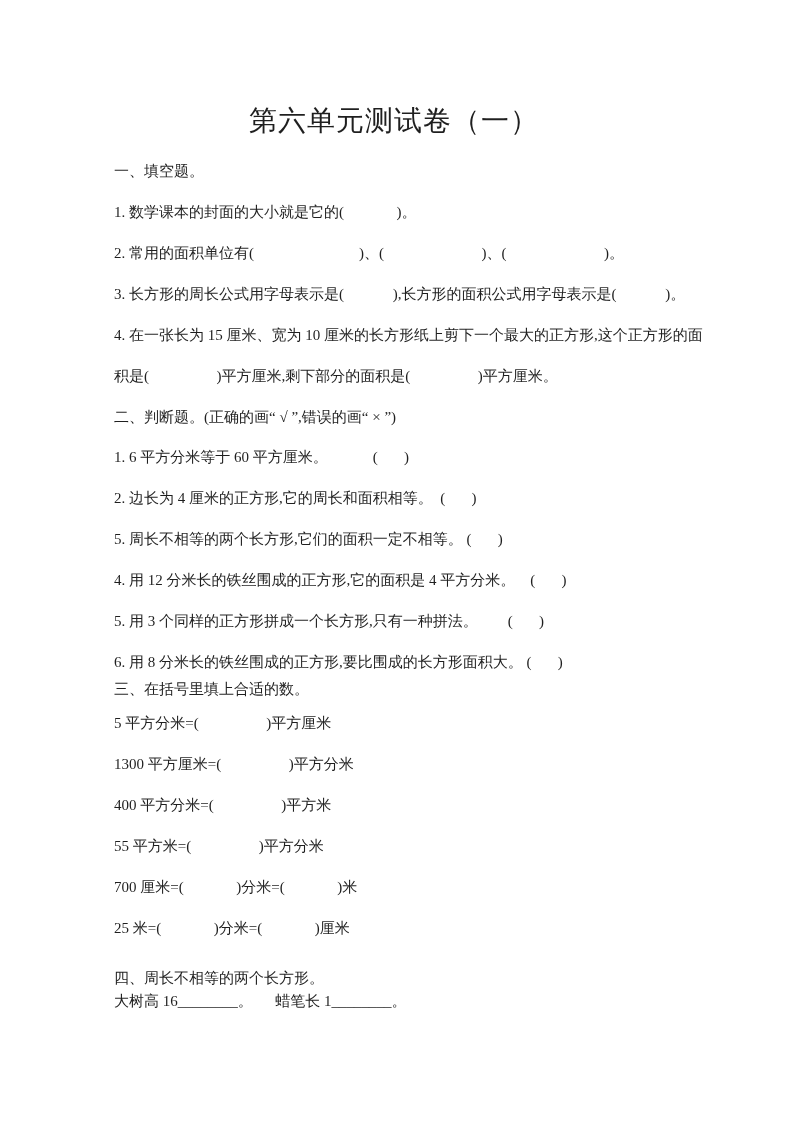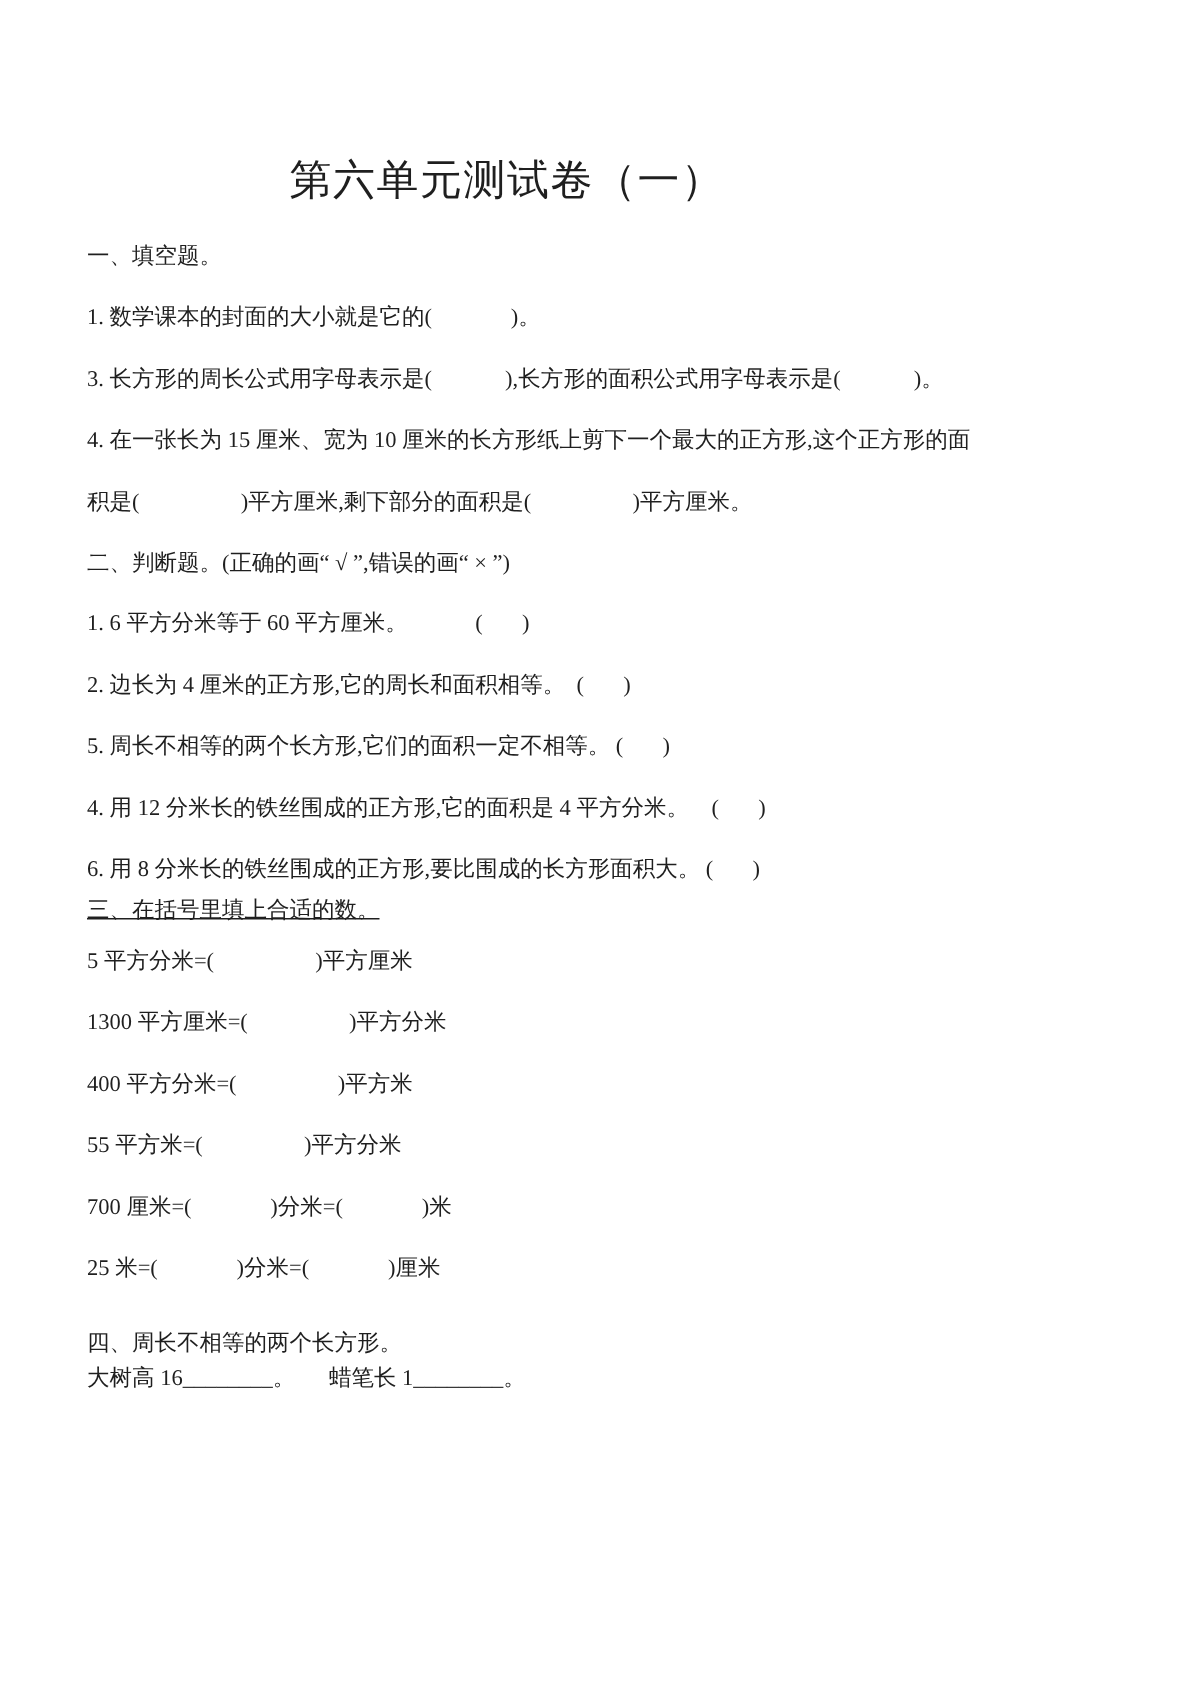--- a/index.html
+++ b/index.html
@@ -11,21 +11,21 @@
     width: 793px;
     height: 1122px;
     font-family: "Liberation Serif", "DejaVu Serif", serif;
     color: #1f1f1f;
   }
   .page {
     position: relative;
     box-sizing: border-box;
     width: 793px;
     height: 1122px;
-    padding: 102px 55px 0 58px;
+    padding: 102px 55px 0 114px;
     background: #ffffff;
     overflow: hidden;
   }
   .doc-title {
     width: 560px;
     margin: 0;
     font-size: 28px;
     line-height: 38px;
     font-weight: normal;
     text-align: center;
@@ -36,45 +36,47 @@
     font-size: 15px;
     line-height: 20px;
     margin-top: 21px;
     white-space: pre;
   }
   
   .heading + .line { }
   
   #sec-1 .heading + .line { margin-top: 20px; }
   #sec-2 .line { }
-  #sec-2 .heading { margin-top: 7px; text-decoration: underline; }
+  #sec-2 .heading { margin-top: 7px; }
   #sec-2 .heading + .line { margin-top: 14px; }
   #sec-3 .heading { margin-top: 30px; }
   #sec-3 .heading + .line { margin-top: 3px; }
   .section { margin: 0; }
 </style>
 </head>
 <body>
 
 <div class="page">
   <h1 class="doc-title">第六单元测试卷（一）</h1>
   <div id="content">
       <div class="section" id="sec-0">
         <div class="line heading">一、填空题。</div>
         <div class="line item">1. 数学课本的封面的大小就是它的(              )。</div>
+        <div class="line item">2. 常用的面积单位有(                            )、(                          )、(                          )。</div>
         <div class="line item">3. 长方形的周长公式用字母表示是(             ),长方形的面积公式用字母表示是(             )。</div>
         <div class="line item">4. 在一张长为 15 厘米、宽为 10 厘米的长方形纸上剪下一个最大的正方形,这个正方形的面</div>
         <div class="line item">积是(                  )平方厘米,剩下部分的面积是(                  )平方厘米。</div>
       </div>
       <div class="section" id="sec-1">
         <div class="line heading">二、判断题。(正确的画“ √ ”,错误的画“ × ”)</div>
         <div class="line item">1. 6 平方分米等于 60 平方厘米。            (       )</div>
         <div class="line item">2. 边长为 4 厘米的正方形,它的周长和面积相等。  (       )</div>
         <div class="line item">5. 周长不相等的两个长方形,它们的面积一定不相等。 (       )</div>
         <div class="line item">4. 用 12 分米长的铁丝围成的正方形,它的面积是 4 平方分米。    (       )</div>
+        <div class="line item">5. 用 3 个同样的正方形拼成一个长方形,只有一种拼法。        (       )</div>
         <div class="line item">6. 用 8 分米长的铁丝围成的正方形,要比围成的长方形面积大。 (       )</div>
       </div>
       <div class="section" id="sec-2">
         <div class="line heading">三、在括号里填上合适的数。</div>
         <div class="line item">5 平方分米=(                  )平方厘米</div>
         <div class="line item">1300 平方厘米=(                  )平方分米</div>
         <div class="line item">400 平方分米=(                  )平方米</div>
         <div class="line item">55 平方米=(                  )平方分米</div>
         <div class="line item">700 厘米=(              )分米=(              )米</div>
         <div class="line item">25 米=(              )分米=(              )厘米</div>

